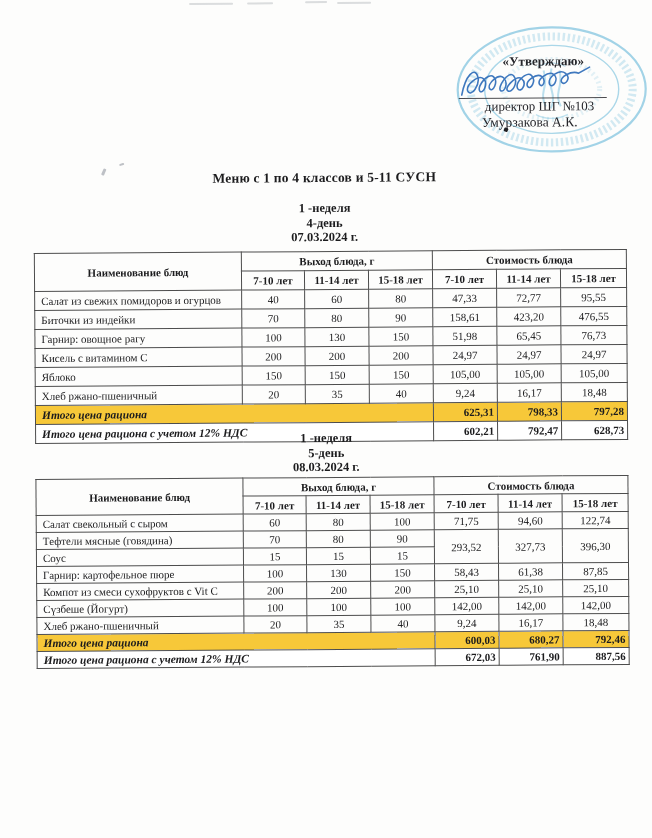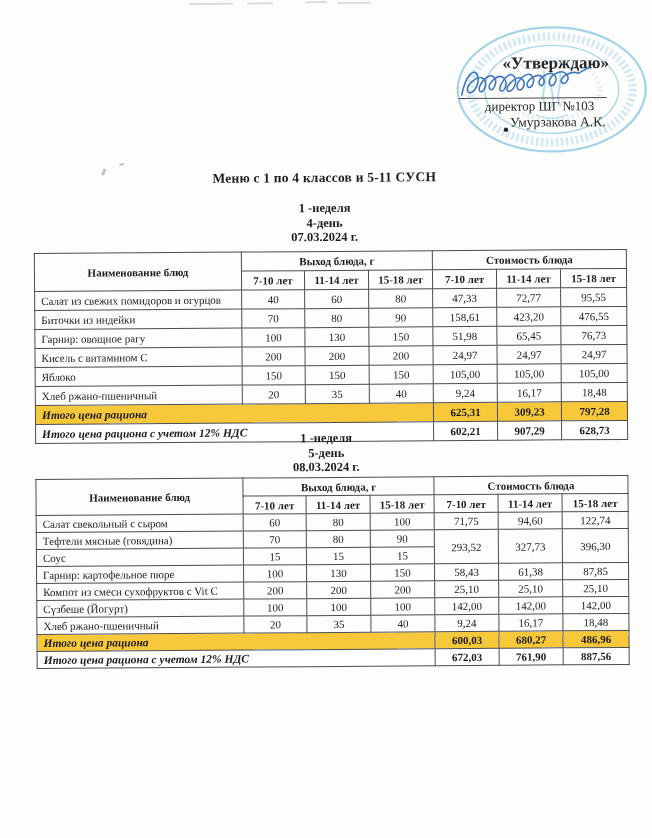--- a/index.html
+++ b/index.html
@@ -15,25 +15,25 @@
   .sheet{
     position:absolute;inset:0;
     transform:rotate(-0.4deg);
     transform-origin:326px 420px;
   }
   
   .scan-dash{position:absolute;background:#9aa0a6;opacity:.35;height:2px;border-radius:1px;}
   .pencil-mark{position:absolute;background:#8a8f99;opacity:.55;border-radius:1px;}
   
   .stamp-svg{position:absolute;left:454px;top:24px;}
-  .approve{position:absolute;left:505px;top:55px;font-size:17px;font-weight:bold;color:#26262b;}
+  .approve{position:absolute;left:505px;top:55px;font-size:13px;font-weight:bold;color:#26262b;}
   .signature-svg{position:absolute;left:458px;top:62px;}
   .sig-line{position:absolute;left:461px;top:99px;width:148px;height:1px;background:#2c2c30;opacity:.85;}
   .role{position:absolute;left:487px;top:100px;font-size:13px;color:#26262b;}
-  .signer{position:absolute;left:484px;top:116px;font-size:13.5px;color:#26262b;margin-left:28px;}
+  .signer{position:absolute;left:484px;top:116px;font-size:13.5px;color:#26262b;}
   .ink-dot{position:absolute;left:506px;top:129px;width:4px;height:4px;background:#1f1f22;border-radius:1px;transform:rotate(18deg);}
   
   .title{position:absolute;left:0;top:170px;width:652px;text-align:center;
          font-size:13.5px;font-weight:bold;letter-spacing:.2px;}
   .subhead{position:absolute;left:0;width:652px;text-align:center;
            font-size:12.5px;font-weight:bold;line-height:14.5px;}
   .subhead.s1{top:201px;}
   .subhead.s2{top:431px;}
   
   table.menu{
@@ -50,21 +50,21 @@
   .t1 td{height:16px;}
   .t2 td{height:14px;}
   .menu td.name{text-align:left;padding-left:6px;}
   .menu td.num{text-align:center;}
   .menu tr.total-row td{background:#F7C839;font-weight:bold;}
   .menu td.tlabel{font-style:italic;text-align:left;padding-left:6px;font-size:11.5px;}
   .menu tr.vat-row td{font-weight:bold;background:#fff;}
   .menu td.vat-label{font-style:italic;text-align:left;padding-left:6px;font-size:11.5px;}
   .t1 td.vat-label{background:#FAF0D9;}
   .t2 td.vat-label{background:#FEFDF9;}
-  .menu td.tval,.menu td.vval{text-align:center;}
+  .menu td.tval,.menu td.vval{text-align:right;}
 </style>
 </head>
 <body>
 
 <div class="page">
   <div class="sheet">
 
     <div class="scan-dash" style="left:192px;top:2px;width:44px;"></div>
     <div class="scan-dash" style="left:250px;top:2px;width:26px;"></div>
     <div class="scan-dash" style="left:308px;top:1px;width:22px;"></div>
@@ -185,27 +185,27 @@
           <td class="num">20</td>
           <td class="num">35</td>
           <td class="num">40</td>
           <td class="num">9,24</td>
           <td class="num">16,17</td>
           <td class="num">18,48</td>
         </tr>
         <tr class="total-row">
           <td class="tlabel" colspan="4">Итого цена рациона</td>
           <td class="tval">625,31</td>
-          <td class="tval">309,23</td>
+          <td class="tval">798,33</td>
           <td class="tval">797,28</td>
         </tr>
         <tr class="vat-row">
           <td class="vat-label" colspan="4">Итого цена рациона с учетом 12% НДС</td>
           <td class="vval">602,21</td>
-          <td class="vval">907,29</td>
+          <td class="vval">792,47</td>
           <td class="vval">628,73</td>
         </tr>
       </tbody>
     </table>
 
     <div class="subhead s2">
       <div>1 -неделя</div>
       <div>5-день</div>
       <div>08.03.2024 г.</div>
     </div>
@@ -293,21 +293,21 @@
           <td class="num">35</td>
           <td class="num">40</td>
           <td class="num">9,24</td>
           <td class="num">16,17</td>
           <td class="num">18,48</td>
         </tr>
         <tr class="total-row">
           <td class="tlabel" colspan="4">Итого цена рациона</td>
           <td class="tval">600,03</td>
           <td class="tval">680,27</td>
-          <td class="tval">486,96</td>
+          <td class="tval">792,46</td>
         </tr>
         <tr class="vat-row">
           <td class="vat-label" colspan="4">Итого цена рациона с учетом 12% НДС</td>
           <td class="vval">672,03</td>
           <td class="vval">761,90</td>
           <td class="vval">887,56</td>
         </tr>
       </tbody>
     </table>
 

